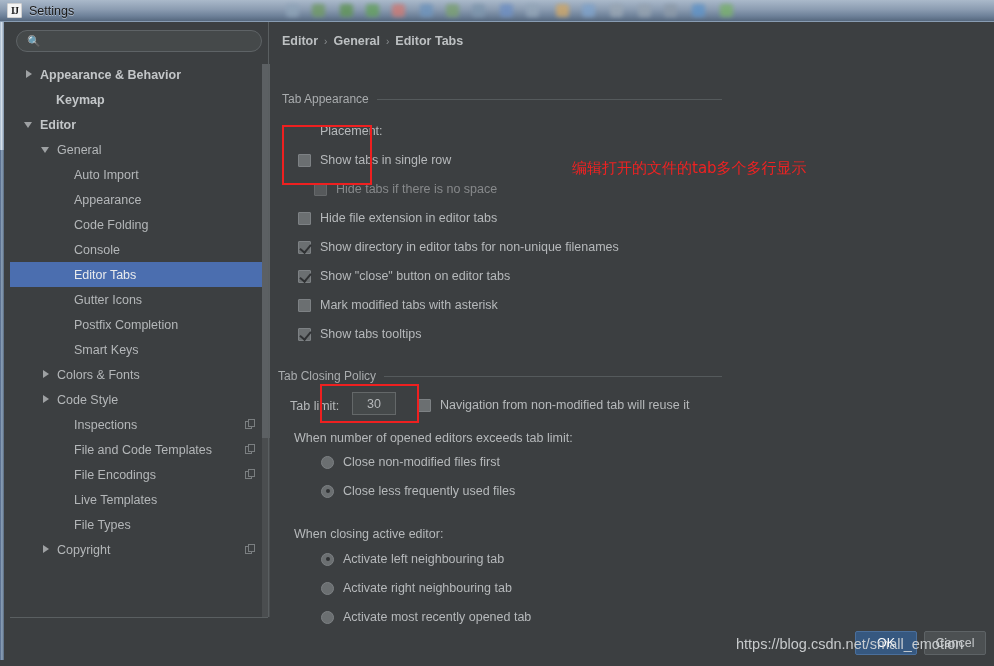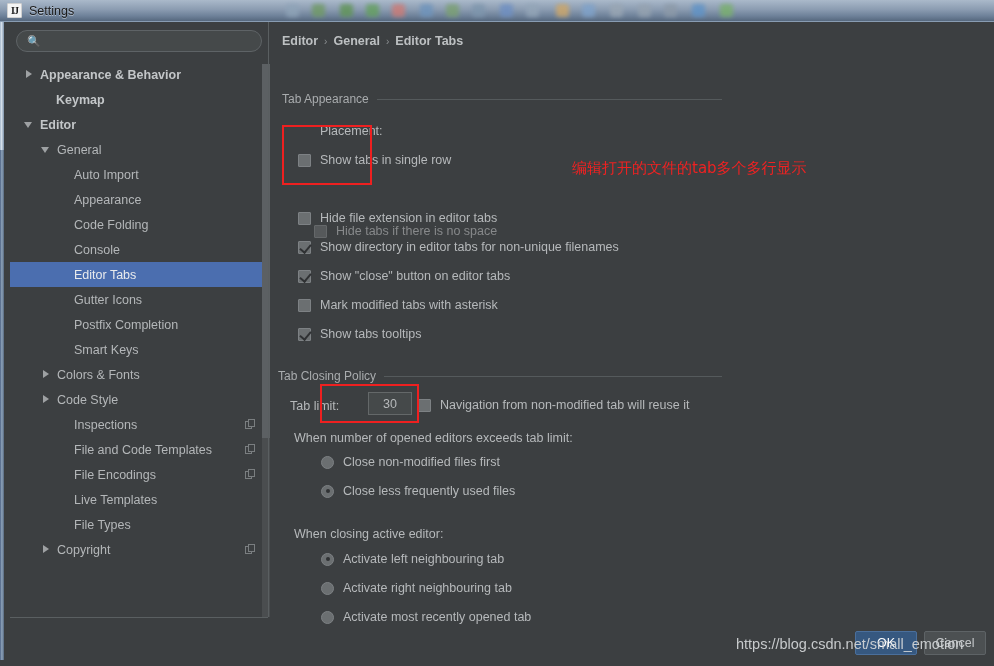--- a/index.html
+++ b/index.html
@@ -207,21 +207,21 @@
     width: 21px; height: 21px; border-left: 1px solid #646869;
     display: flex; align-items: center; justify-content: center;
   }
   #placement-arrow {
     width: 0; height: 0; border-left: 5px solid transparent;
     border-right: 5px solid transparent; border-top: 5px solid #b8bcbe;
   }
 
   #tablimit-label { position: absolute; left: 20px; top: 377px; }
   #tablimit-input {
-    position: absolute; left: 98px; top: 370px; width: 44px; height: 23px;
+    position: absolute; left: 82px; top: 370px; width: 44px; height: 23px;
     background: #45494a; border: 1px solid #646869; color: #b6b9bb;
     font-size: 12.5px; text-align: center; outline: none;
     font-family: "Liberation Sans", sans-serif;
   }
 
   
   .anno-box {
     position: absolute; border: 2px solid #ef2020; pointer-events: none;
   }
   #anno-text {
@@ -416,21 +416,21 @@
         <span class="group-line"></span>
       </div>
 
       <div class="plain-label" id="placement-label">Placement:</div>
 
       <div id="checkbox-list">
           <div class="cb-row" style="left: 28px; top: 131px;">
             <span class="cbox"></span>
             <span>Show tabs in single row</span>
           </div>
-          <div class="cb-row disabled" style="left: 44px; top: 160px; margin-top: 42px;">
+          <div class="cb-row disabled" style="left: 44px; top: 160px;">
             <span class="cbox disabled"></span>
             <span>Hide tabs if there is no space</span>
           </div>
           <div class="cb-row" style="left: 28px; top: 189px;">
             <span class="cbox"></span>
             <span>Hide file extension in editor tabs</span>
           </div>
           <div class="cb-row" style="left: 28px; top: 218px;">
             <span class="cbox checked"></span>
             <span>Show directory in editor tabs for non-unique filenames</span>

